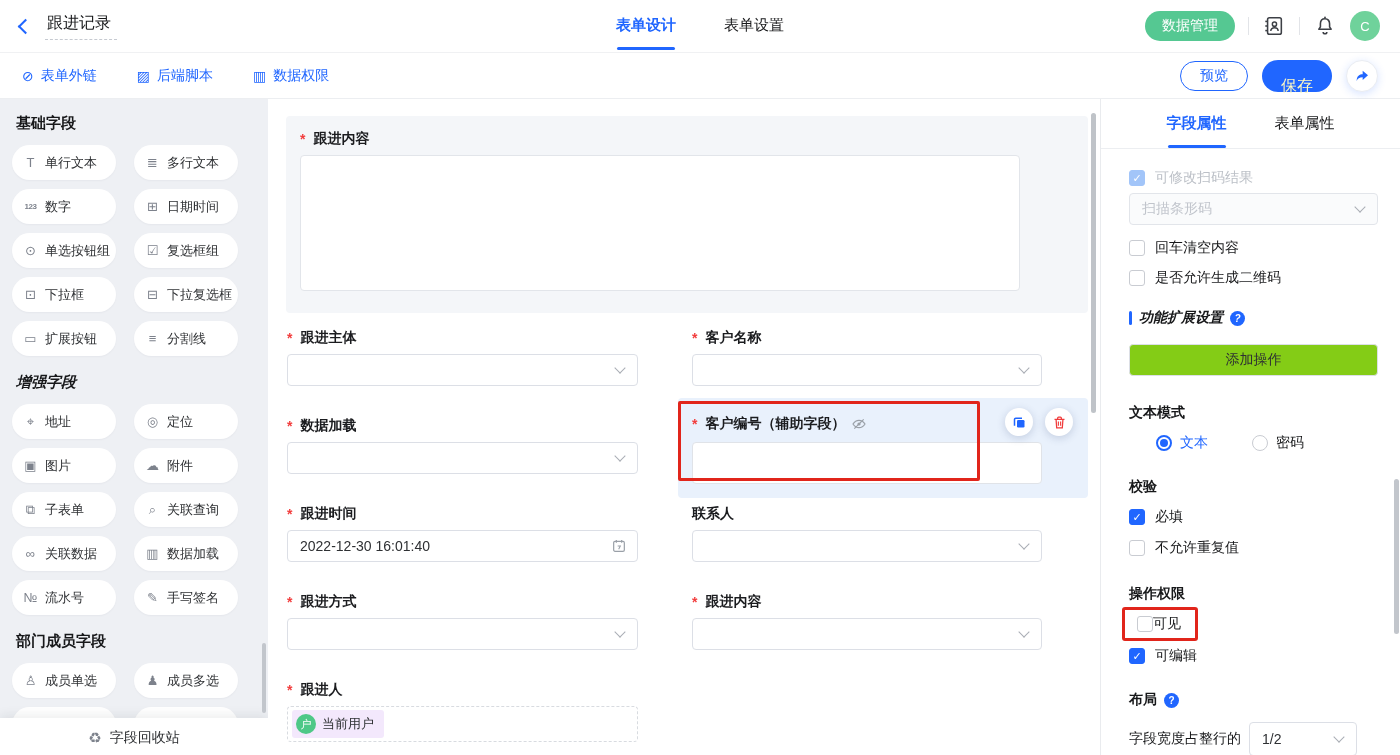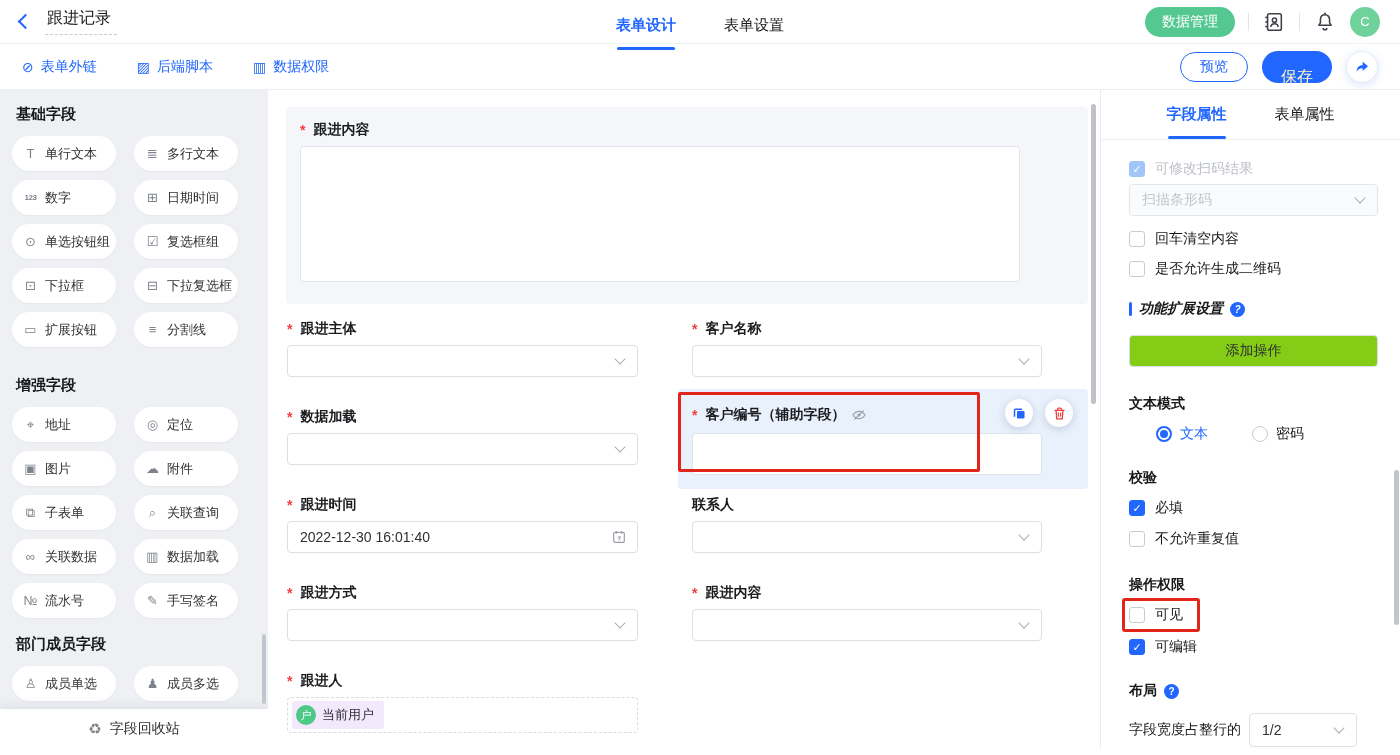--- a/index.html
+++ b/index.html
@@ -1,20 +1,20 @@
 <!DOCTYPE html>
 <html><head>
 <meta charset="utf-8">
 <style>
   * { margin:0; padding:0; box-sizing:border-box; }
   html,body { width:1400px; height:755px; overflow:hidden; background:#fff;
     font-family:"Liberation Sans","DejaVu Sans",sans-serif; font-size:14px; color:#17181a; }
 
   
-  .header { height:44px; background:#fff; border-bottom:1px solid #f0f1f3;
+  .header { height:53px; background:#fff; border-bottom:1px solid #f0f1f3;
     display:flex; align-items:center; padding:0 20px; position:relative; }
   .back-ic { width:11px; height:11px; border-left:2px solid #2066ff; border-bottom:2px solid #2066ff;
     transform:rotate(45deg); margin-right:14px; cursor:pointer; flex:none; }
   .form-title { font-size:16px; color:#17181a; padding:0 6px 5px 2px; border-bottom:1px dashed #c6cad1; }
   .header-tabs { position:absolute; left:50%; top:0; transform:translateX(-50%);
     height:50px; display:flex; gap:48px; }
   .htab { height:50px; display:flex; align-items:center; font-size:15px; color:#17181a; position:relative; cursor:pointer; }
   .htab.active { color:#2066ff; font-weight:700; }
   .htab.active::after { content:""; position:absolute; left:50%; transform:translateX(-50%);
     bottom:0; width:58px; height:3px; background:#2066ff; border-radius:2px; }
@@ -40,21 +40,21 @@
   .btn-share { width:32px; height:32px; border-radius:50%; background:#fff; border:1px solid #eaedf2;
     box-shadow:0 2px 8px rgba(31,102,255,.18); display:flex; align-items:center; justify-content:center; cursor:pointer; }
 
   
   .app-body { display:flex; height:659px; }
 
   
   .sidebar { width:268px; background:#eef0f4; position:relative; overflow:hidden; padding-top:14px; flex:none; }
   .side-title { font-size:15px; font-weight:700; color:#17181a; padding-left:16px; height:20px; line-height:20px; }
   .pill-grid { display:grid; grid-template-columns:104px 104px; gap:9px 18px; padding-left:12px; }
-  .mt12 { margin-top:12px; } .mt18 { margin-top:28px; } .mt16 { margin-top:16px; } .mt9 { margin-top:9px; }
+  .mt12 { margin-top:12px; } .mt18 { margin-top:16px;font-style:italic; } .mt16 { margin-top:16px; } .mt9 { margin-top:9px; }
   .pill { height:35px; background:#fff; border-radius:18px; display:flex; align-items:center;
     gap:7px; padding:0 8px 0 11px; font-size:13px; color:#2e3033; cursor:grab;
     box-shadow:0 1px 2px rgba(25,30,40,.04); white-space:nowrap; overflow:hidden; }
   .picon { width:15px; text-align:center; color:#7d828c; font-size:13px; flex:none; }
   .picon.num { font-size:8px; font-weight:700; letter-spacing:-.5px; }
   .recycle-bar { position:absolute; left:0; right:0; bottom:0; height:40px; background:#fff;
     display:flex; align-items:center; justify-content:center; gap:8px; font-size:14px; color:#2e3033;
     box-shadow:0 -3px 10px rgba(29,33,41,.08); cursor:pointer; }
   .recycle-ic { color:#7d828c; font-size:15px; }
   .side-scroll { position:absolute; right:2px; top:544px; width:4px; height:70px;
@@ -120,22 +120,22 @@
   .sub-title { font-weight:700; margin-top:26px; }
   .radio-row { display:flex; gap:44px; padding-left:27px; margin-top:12px; }
   .radio { display:flex; align-items:center; gap:8px; cursor:pointer; }
   .rdot { width:16px; height:16px; border-radius:50%; border:1px solid #c9ccd2; background:#fff;
     position:relative; flex:none; }
   .rdot.on { border:2px solid #2066ff; }
   .rdot.on::after { content:""; position:absolute; left:50%; top:50%; width:8px; height:8px;
     margin:-4px 0 0 -4px; border-radius:50%; background:#2066ff; }
   .radio.sel span.rlabel { color:#2066ff; }
   .mt12p { margin-top:12px; } .mt13p { margin-top:13px; } .mt28p { margin-top:28px; }
-  .red-wrap { display:flex; width:max-content; align-items:center; gap:10px;
-    border:3px solid #e1251b; border-radius:3px; padding:5px 14px 5px 4px; margin:4px 0 6px -7px; }
+  .red-wrap { display:flex; width:max-content; align-items:center; 
+    border:3px solid #e1251b; border-radius:3px; padding:5px 14px 5px 12px; margin:4px 0 6px -7px; }
   .lrow { display:flex; align-items:center; gap:8px; margin-top:13px; }
   .lselect { width:108px; height:31px; border:1px solid #dcdfe6; border-radius:4px; background:#fff;
     display:flex; align-items:center; padding:16px 12px; color:#2e3033; position:relative; cursor:pointer; }
   .panel-scroll { position:absolute; right:1px; top:380px; width:5px; height:155px;
     border-radius:3px; background:#c2c6cc; }
 </style>
 </head>
 <body>
 
 <div class="header">

